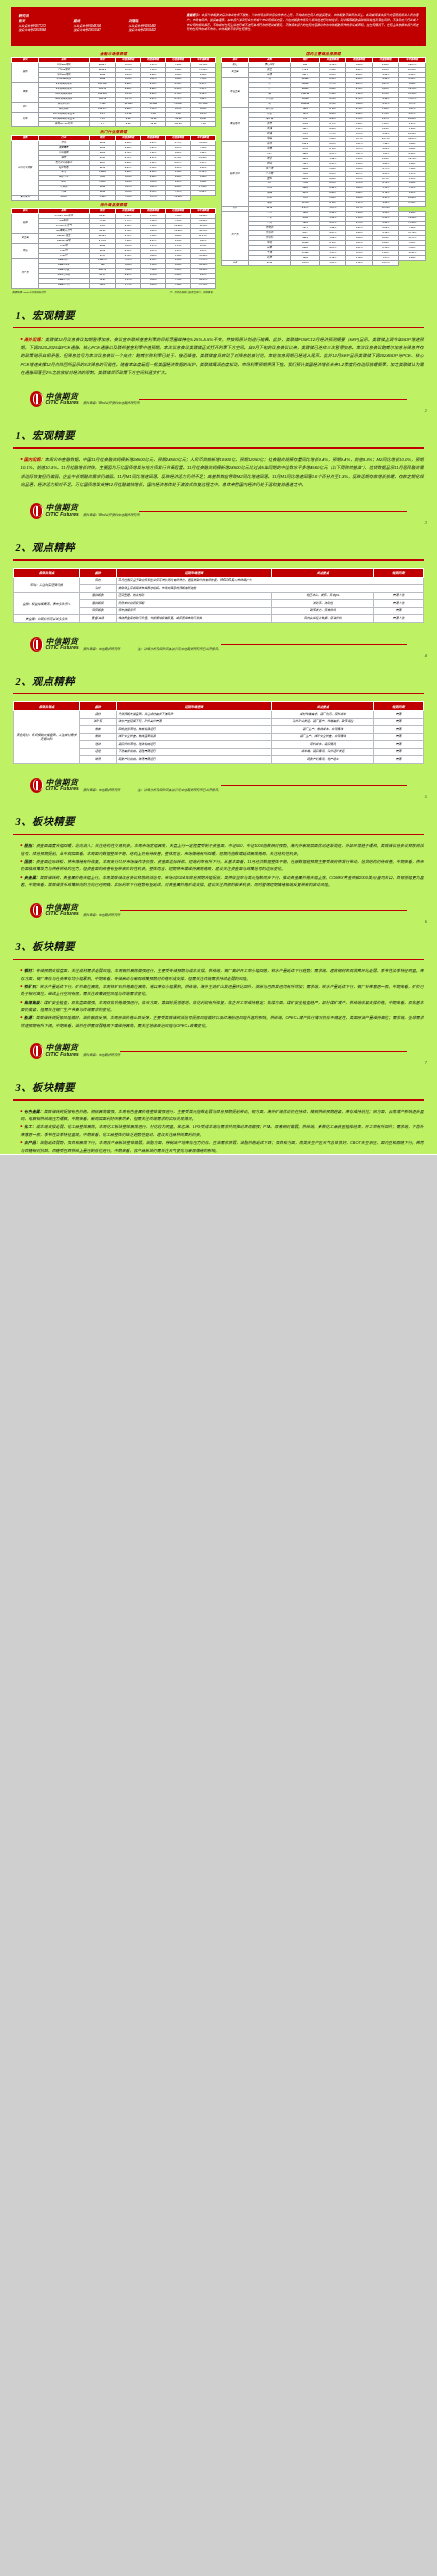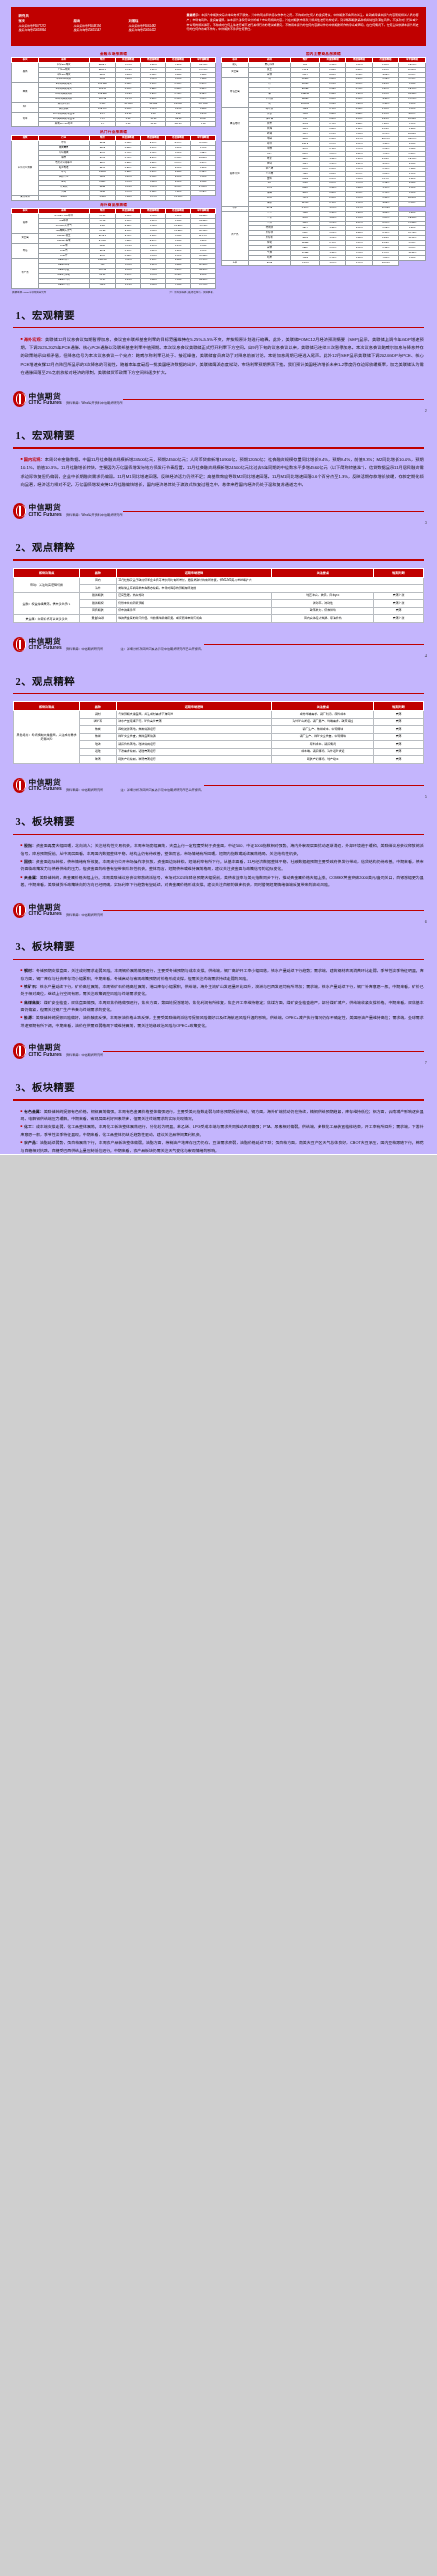--- a/index.html
+++ b/index.html
@@ -62,21 +62,21 @@
   .sec-h {
     font-size:10.3px; font-weight:bold; color:#111; letter-spacing:0.5px;
     padding:13.4px 0 5.2px 2.1px; font-family:"Liberation Serif","DejaVu Serif",serif;
   }
   .sec-rule { height:1.3px; background:#c00000; width:100%; margin-bottom:7.2px; }
   .para { font-size:4.2px; line-height:2.0; text-align:justify; text-indent:0; margin:0 0 1px 7.2px; }
   .para .bullet { color:#c00000; font-weight:bold; margin-right:1px; font-size:3.6px; vertical-align:1px;}
   .para .lead { color:#c00000; font-weight:bold; }
 
   
-  .footer { position:relative; height:31px; margin-top:5.2px; padding:0 13px; }
+  .footer { position:relative; height:31px; margin-top:5.2px; padding:0 30px; }
   .f-inner { display:flex; align-items:flex-end; height:24px; }
   .logo { display:flex; align-items:center; flex:0 0 auto; }
   .logo-mark {
     width:13.4px; height:15.5px; border-radius:50%;
     background:#c00000; position:relative; margin-right:2.1px; flex:0 0 13.4px;
   }
   .logo-mark:before {
     content:""; position:absolute; left:2.6px; top:1.5px; width:8.2px; height:12.4px;
     border-left:1.3px solid #fff; border-right:1.3px solid #fff; border-radius:50%/40%;
   }
@@ -104,21 +104,21 @@
   table.op td.c { text-align:center; }
   table.op td.sect { text-align:center; font-size:3px; }
 
   
   .bpara { font-size:3.9px; line-height:1.95; text-align:justify; margin:0 0 0.5px 7.2px; }
   .bpara .bullet { color:#c00000; font-weight:bold; margin-right:1.5px; font-size:3.3px; vertical-align:1px;}
   .bpara .lead { font-weight:bold; color:#111; }
 
   
   .grey-fill { background:#cfcfcf; width:100%; }
-  .white-card { background:#c4b5fd; }
+  .white-card { background:#bef264;font-style:italic; }
 </style>
 </head>
 <body>
 
 <div class="page white-card">
 
   <div class="hdr-wrap">
     <div class="hdr">
       <div class="hdr-left">
         <div class="role">研究员</div>

